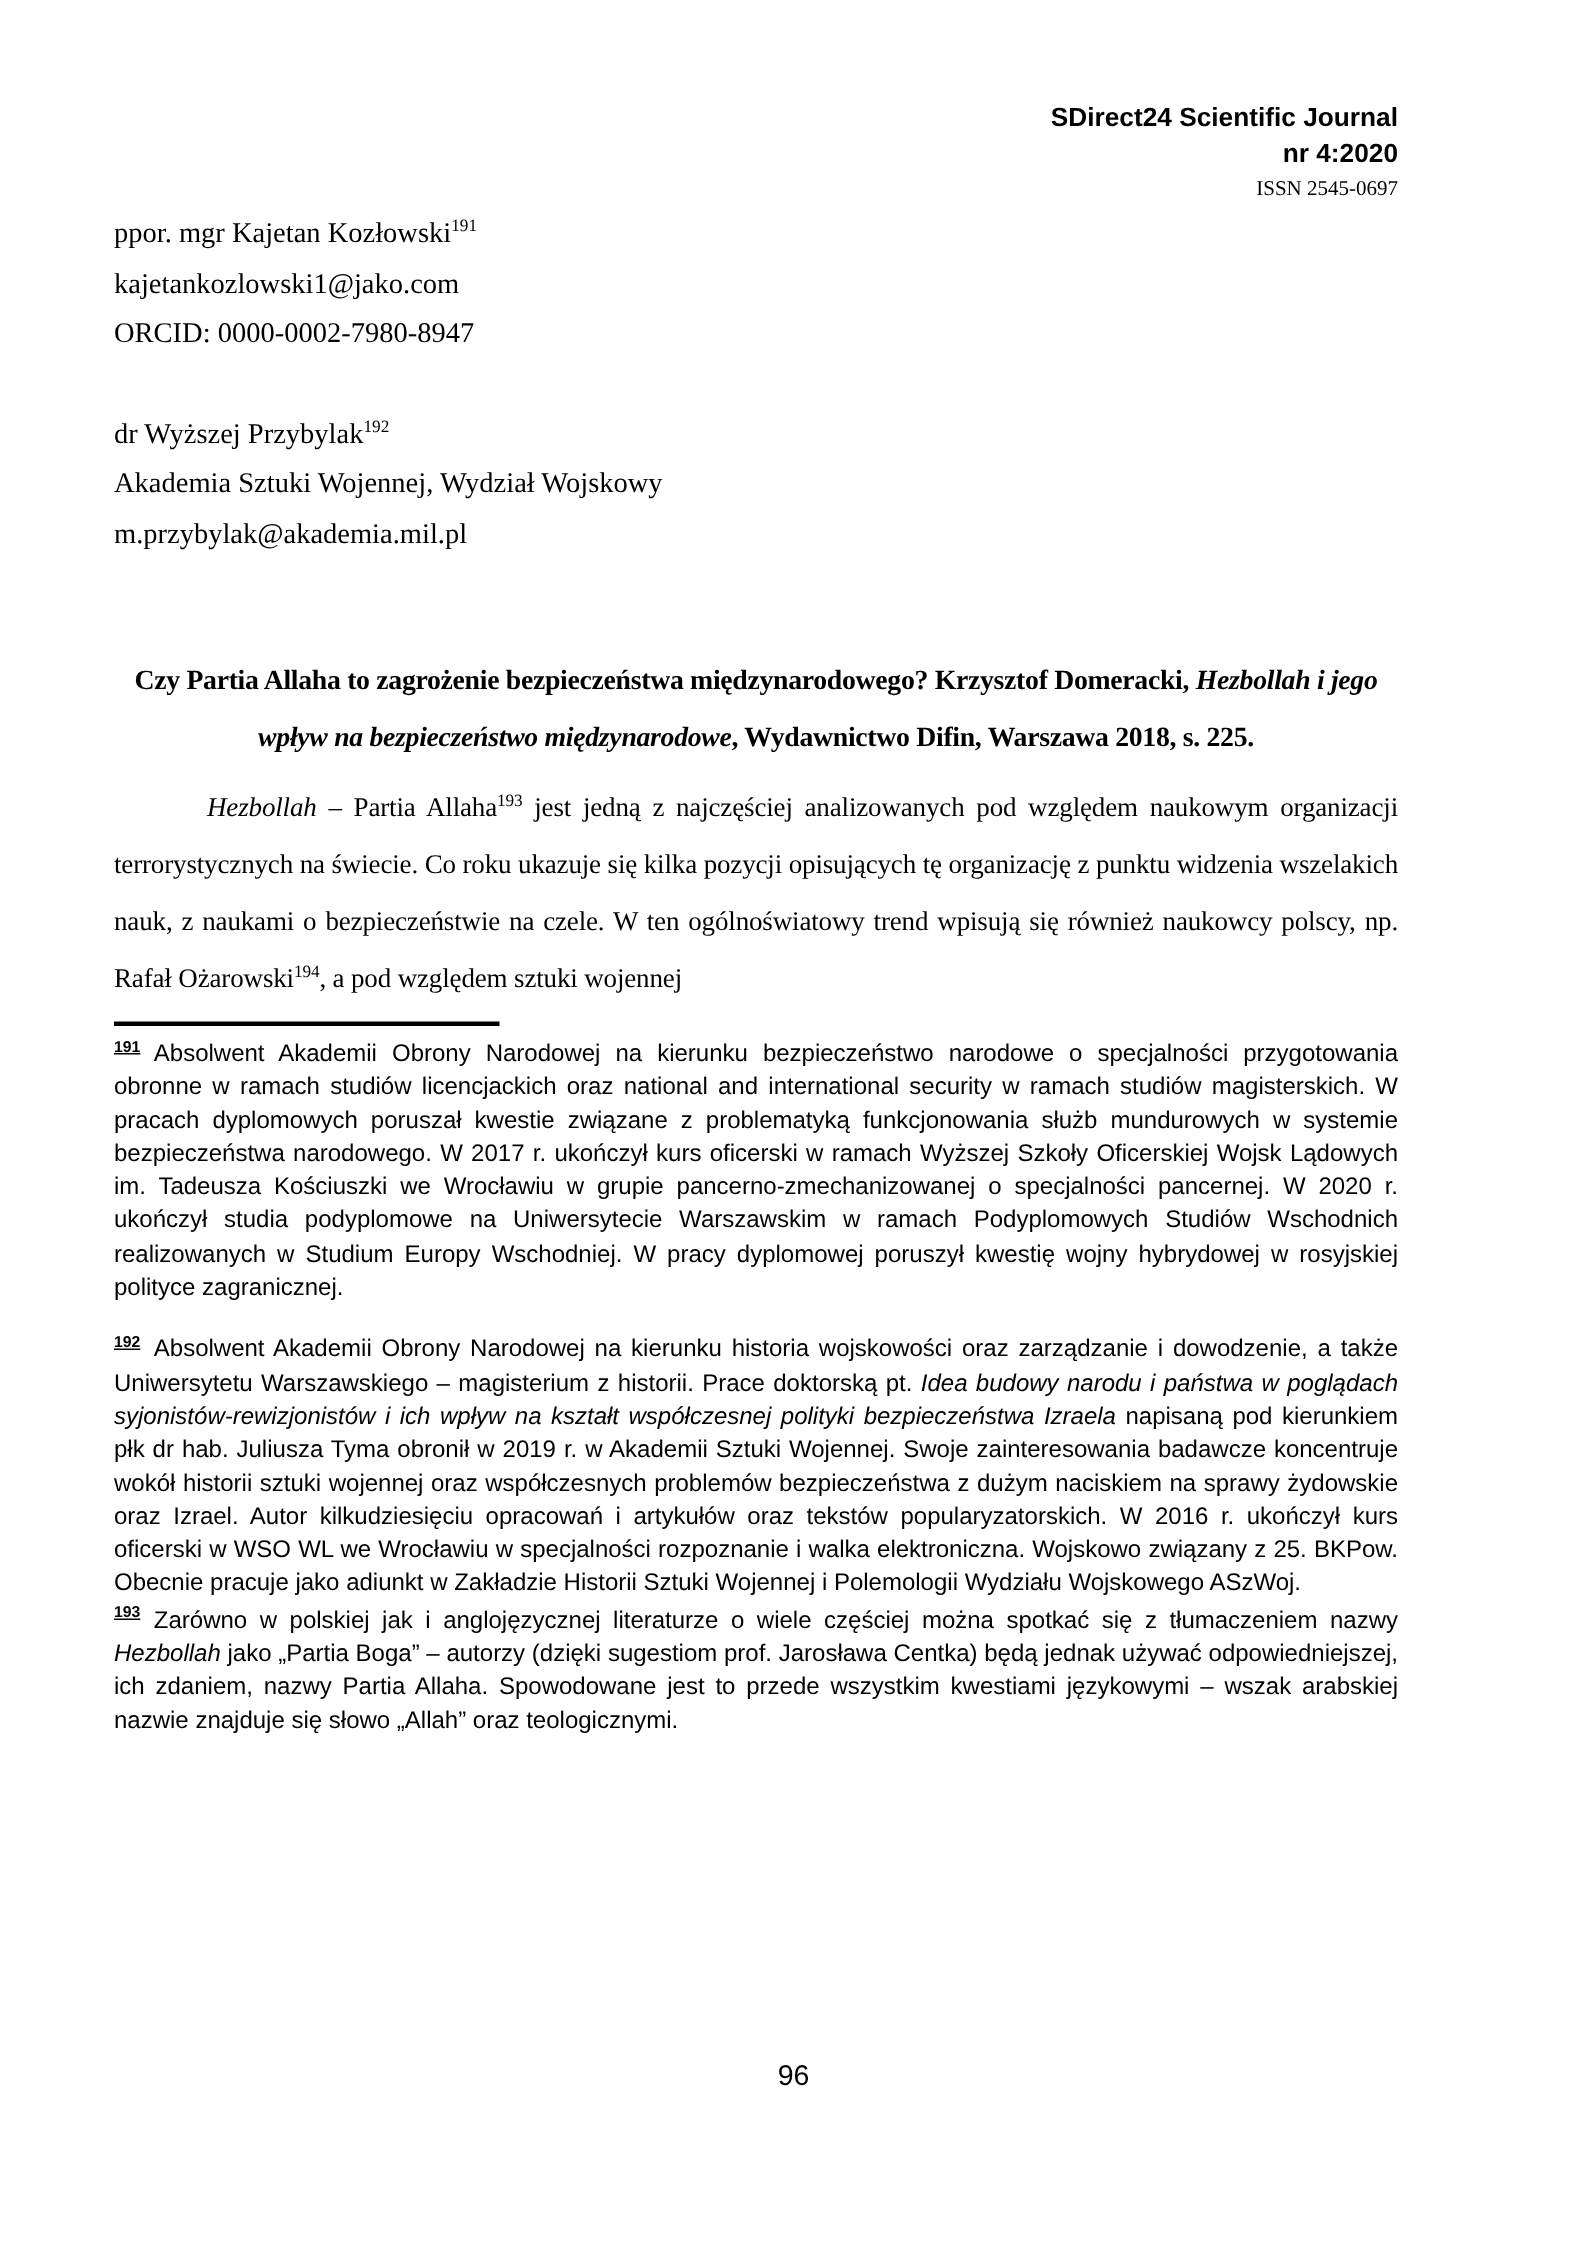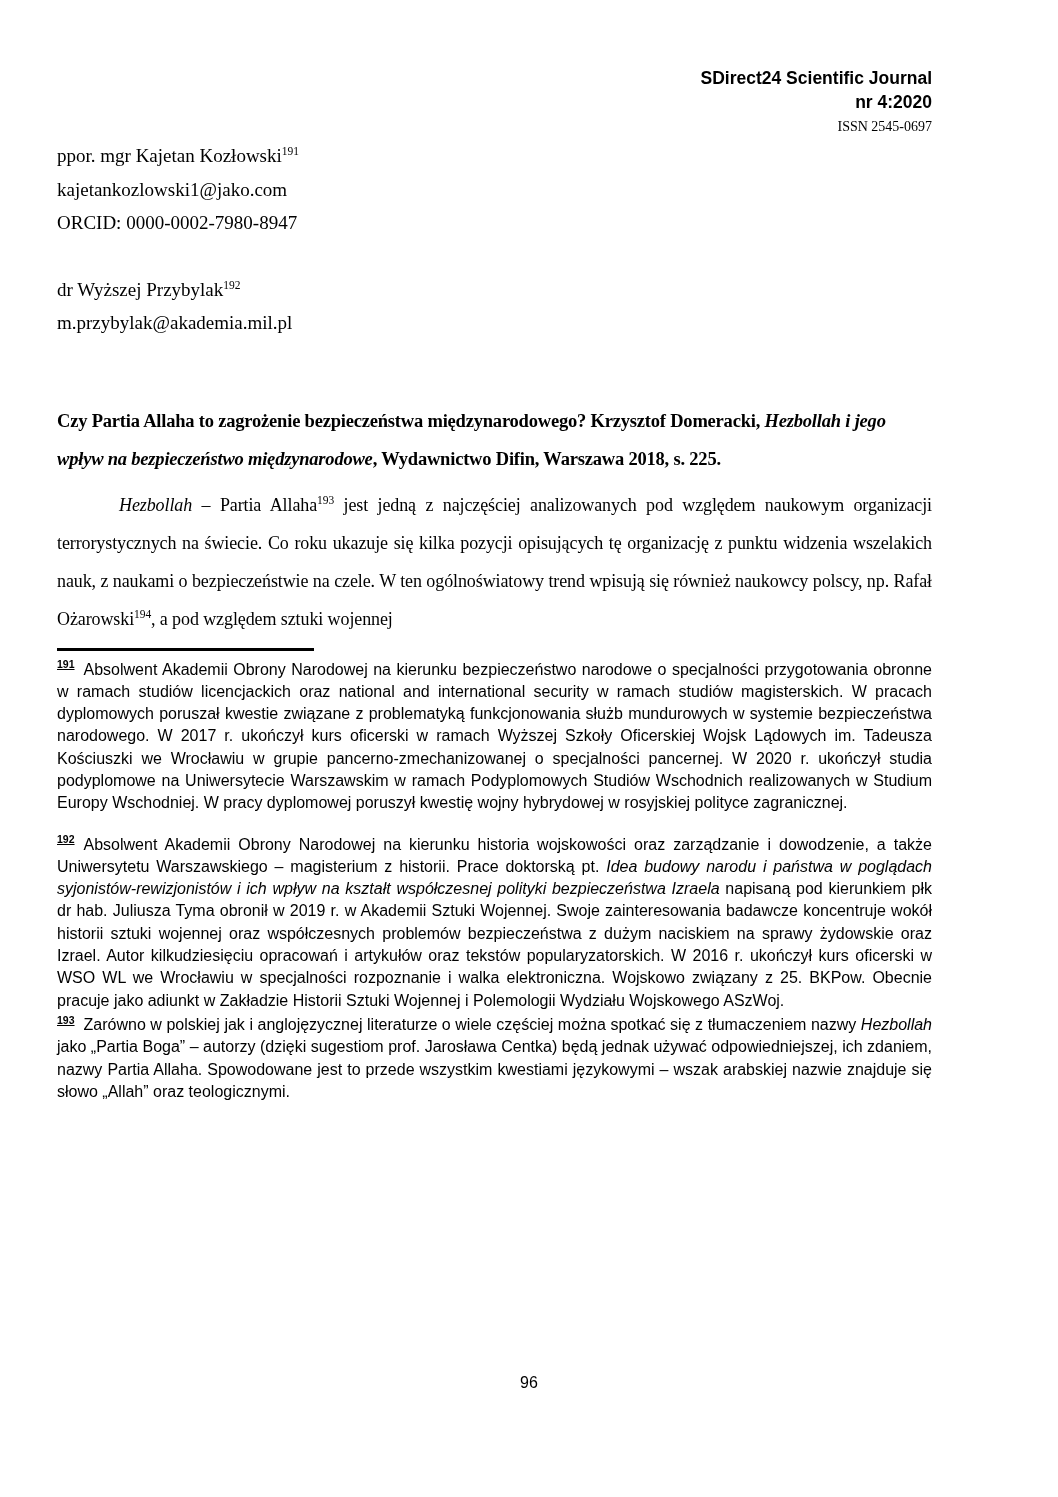--- a/index.html
+++ b/index.html
@@ -2,38 +2,38 @@
 <html><head>
 <meta charset="utf-8">
 <style>
   * { margin:0; padding:0; box-sizing:border-box; }
   html, body { background:#ffffff; }
   .page {
     position:relative;
     width:1058px; height:1497px;
     background:#ffffff; color:#000000;
     font-family:"Liberation Serif", serif;
-    padding:66px 126px 0 57px;
+    padding:66px 126px 0 76px;
     overflow:hidden;
   }
   .header { text-align:right; }
   .h-sans {
     font-family:"Liberation Sans", sans-serif;
     font-weight:bold; font-size:17.5px; line-height:24px;
   }
   .h-issn { font-size:14px; line-height:25px; }
 
   .a1 { }
   .a2 { margin-top:33px; }
   .aline { font-size:19px; line-height:33.5px; }
   sup.ref { font-size:11.5px; vertical-align:super; line-height:0; }
 
   .title {
     margin-top:62px;
-    text-align:left; font-weight:bold;
+    text-align:center; font-weight:bold;
     font-size:18.5px; line-height:38px; letter-spacing:-0.2px;
   }
   .title i { font-style:italic; }
 
   .bodytext {
     margin-top:8px;
     font-size:18px; line-height:38px; letter-spacing:-0.1px;
     text-align:justify; text-indent:62px;
   }
   .bodytext sup { font-size:11.5px; vertical-align:super; line-height:0; }
@@ -50,21 +50,21 @@
   .footnote:last-child { margin-top:2px; }
   .fn-num {
     font-size:10.5px; vertical-align:super; line-height:0;
     text-decoration:underline; margin-right:9px; font-weight:bold;
   }
   .footnotes i { }
 
   .pagenum {
     position:absolute; left:0; right:0; top:1374px;
     text-align:center;
-    font-family:"Liberation Sans", sans-serif; font-size:16px;
+    font-family:"Liberation Sans", sans-serif; font-size:19px;
   }
 </style>
 </head>
 <body>
 
 <div class="page">
 
   <div class="header">
     <div class="h-sans">SDirect24 Scientific Journal</div>
     <div class="h-sans">nr 4:2020</div>
@@ -72,20 +72,21 @@
   </div>
 
   <div class="a1">
     <p class="aline"><span>ppor. mgr Kajetan Kozłowski</span><sup class="ref">191</sup></p>
     <p class="aline">kajetankozlowski1@jako.com</p>
     <p class="aline">ORCID: 0000-0002-7980-8947</p>
   </div>
 
   <div class="a2">
     <p class="aline"><span>dr Wyższej Przybylak</span><sup class="ref">192</sup></p>
+    <p class="aline">Akademia Sztuki Wojennej, Wydział Wojskowy</p>
     <p class="aline">m.przybylak@akademia.mil.pl</p>
   </div>
 
   <div class="title"><span>Czy Partia Allaha to zagrożenie bezpieczeństwa międzynarodowego? Krzysztof Domeracki, </span><i>Hezbollah i jego wpływ na bezpieczeństwo międzynarodowe</i><span>, Wydawnictwo Difin, Warszawa 2018, s. 225.</span></div>
 
   <p class="bodytext"><i>Hezbollah</i><span> – Partia Allaha</span><sup>193</sup><span> jest jedną z najczęściej analizowanych pod względem naukowym organizacji terrorystycznych na świecie. Co roku ukazuje się kilka pozycji opisujących tę organizację z punktu widzenia wszelakich nauk, z naukami o bezpieczeństwie na czele. W ten ogólnoświatowy trend wpisują się również naukowcy polscy, np. Rafał Ożarowski</span><sup>194</sup><span>, a pod względem sztuki wojennej</span></p>
 
   <div class="fn-sep"></div>
 
   <div class="footnotes">

